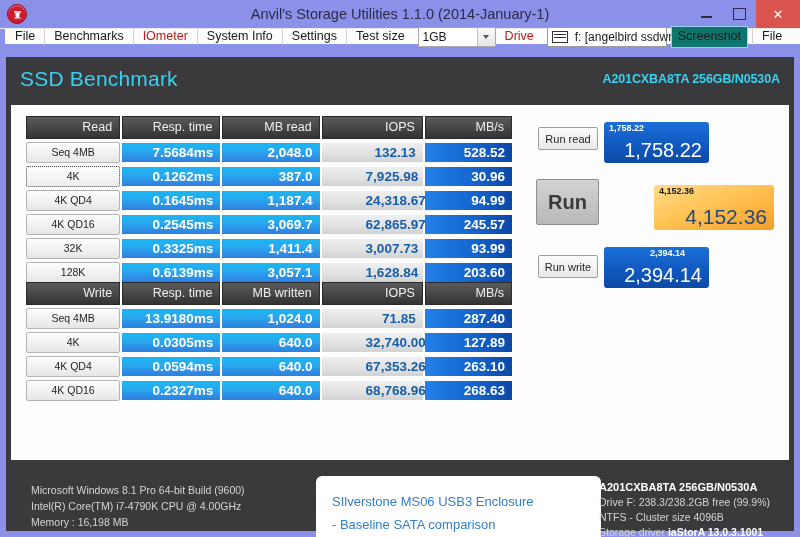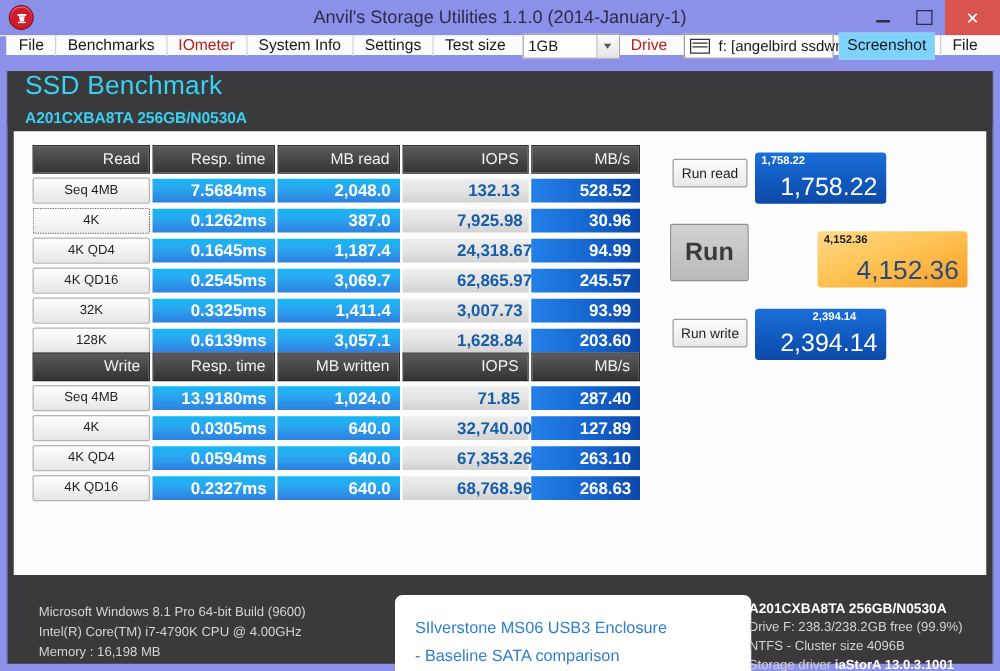--- a/index.html
+++ b/index.html
@@ -22,43 +22,43 @@
   .minline{width:11px;height:2px;background:#2b2b48;margin-top:6px;}
   .maxbox{width:11px;height:10px;border:1.6px solid #2b2b48;}
 
   
   .toolbar{height:16px;background:#fcfcfc;border-top:1px solid #ececec;display:flex;align-items:center;
            padding-left:6px;box-sizing:border-box;position:relative;}
   .toolbar:before{content:"";position:absolute;left:0;top:0;bottom:0;width:5px;background:#8b90e8;}
   .tb-item{font-size:12.5px;color:#1a1a1a;padding:0 9px;height:21px;line-height:21px;white-space:nowrap;}
   .tb-item.disabled{color:#b91c1c;}
   .tb-sep{width:1px;height:17px;background:#d2d2d2;}
-  .tb-item.screenshot{background:#7dd3fc;border:1px solid #9ad0ee;height:20px;line-height:19px;
+  .tb-item.screenshot{background:#0f766e;border:1px solid #9ad0ee;height:20px;line-height:19px;
                       padding:0 6px;margin:0 4px;}
   .combo{height:20px;border:1px solid #a8a8a8;background:#fff;display:flex;align-items:center;
          font-size:12px;color:#1a1a1a;box-sizing:border-box;}
   .combo .val{padding:0 4px;white-space:nowrap;}
   .combo .arrowbtn{width:17px;height:18px;margin-left:auto;background:linear-gradient(#fbfbfb,#e6e6e6);
                    border-left:1px solid #c3c3c3;display:flex;align-items:center;justify-content:center;}
   .combo .arrowbtn i{border-left:3.5px solid transparent;border-right:3.5px solid transparent;
                      border-top:4px solid #555;display:block;}
   .combo-testsize{width:78px;margin-left:4px;}
   .combo-drive{width:120px;margin-left:4px;border:1px solid #9d9d9d;}
   .combo-drive .arrowbtn{background:none;border-left:none;color:#333;font-size:9px;width:18px;}
   .drive-icon{width:14px;height:10px;margin:0 3px 0 4px;border:1.4px solid #333;background:#fff;
               position:relative;flex:none;}
   .drive-icon:after{content:"";position:absolute;left:1px;right:1px;top:2px;height:1.3px;background:#333;
                     box-shadow:0 3px 0 #333;}
 
   
   .appbody{position:absolute;left:5px;right:5px;top:56px;bottom:5px;background:#3a3a3c;
            border:1px solid #8b90e8;box-sizing:border-box;}
 
-  .bannerbar{height:44px;background:#3a3a3c;display:flex;align-items:flex-start;
-             justify-content:space-between;padding:0 14px;box-sizing:border-box;flex-direction:column;}
+  .bannerbar{height:44px;background:#3a3a3c;display:flex;align-items:center;
+             justify-content:space-between;padding:0 14px;box-sizing:border-box;}
   .banner-title{font-size:21px;color:#3ad0f2;letter-spacing:.2px;}
   .banner-right{font-size:12.5px;color:#3ad0f2;font-weight:bold;letter-spacing:-.1px;}
 
   .whitearea{position:absolute;left:5px;right:5px;top:48px;height:355px;background:#fdfdfd;
              box-sizing:border-box;}
 
   
   .bench{position:absolute;left:13px;top:8px;width:490px;}
   .bench.write{top:174px;}
   table.grid{border-collapse:separate;border-spacing:2px 3px;width:490px;table-layout:fixed;}

